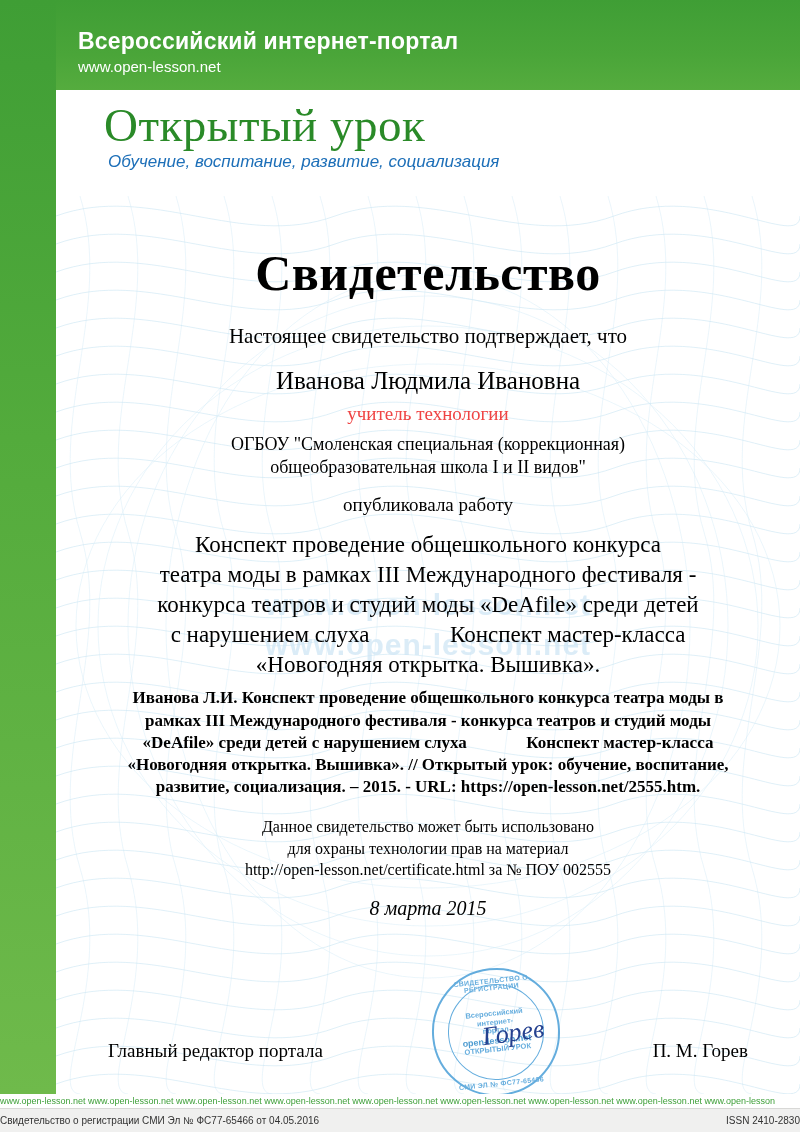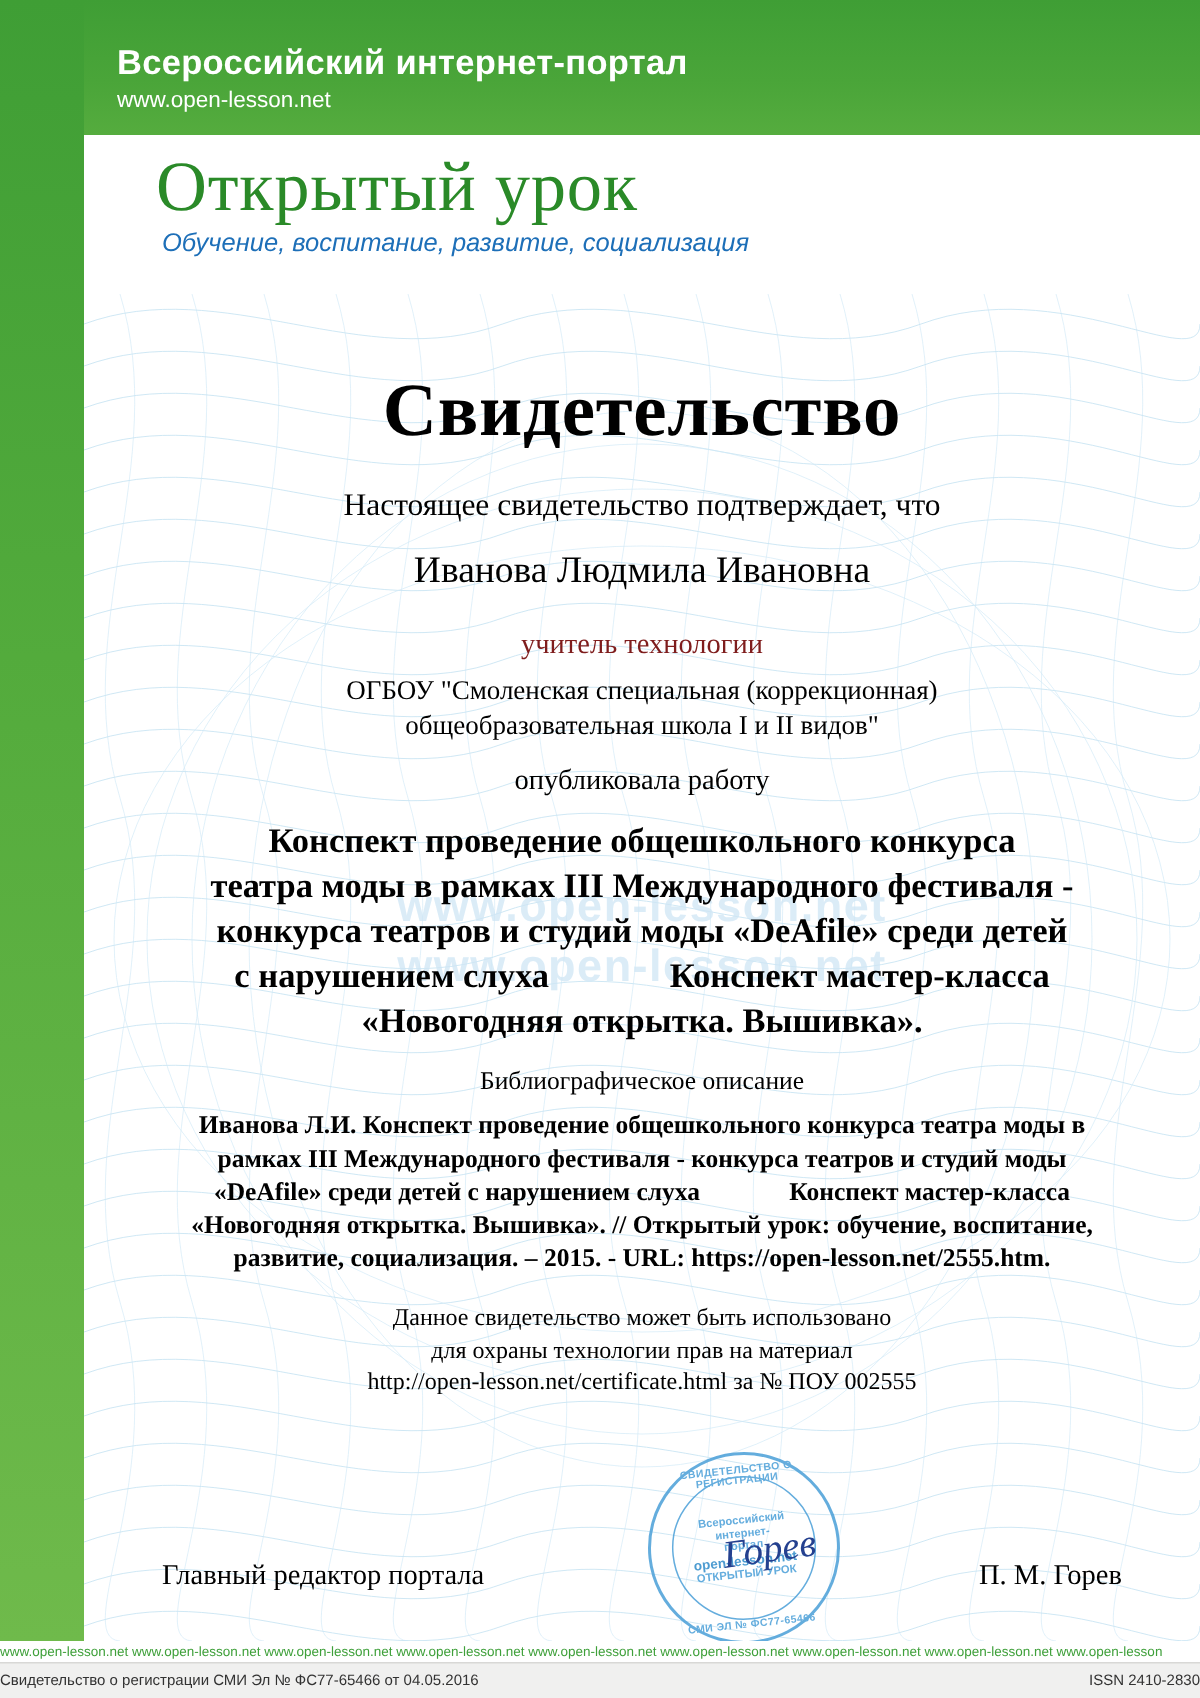--- a/index.html
+++ b/index.html
@@ -120,39 +120,39 @@
     font-size: 21px;
     color: #000;
   }
   .recipient {
     margin-top: 18px;
     font-size: 25px;
     font-weight: normal;
     color: #000;
   }
   .role {
-    margin-top: 24px;
+    margin-top: 8px;
     font-size: 19px;
-    color: #7f1d1d;
+    color: #ef4444;
   }
   .org {
     margin-top: 8px;
     font-size: 18px;
     color: #000;
     line-height: 1.25;
   }
   .published {
     margin-top: 16px;
     font-size: 19px;
     color: #000;
   }
   .work-title {
     margin-top: 14px;
     font-size: 23px;
-    font-weight: bold;
+    font-weight: normal;
     color: #000;
     line-height: 1.3;
     padding: 0 36px;
   }
   .biblio-label {
     margin-top: 16px;
     font-size: 17px;
     color: #000;
   }
   .biblio {
@@ -380,33 +380,33 @@
       <div>общеобразовательная школа I и II видов"</div>
     </div>
     <div class="published">опубликовала работу</div>
     <div class="work-title">
       <div>Конспект проведение общешкольного конкурса</div>
       <div>театра моды в рамках III Международного фестиваля -</div>
       <div>конкурса театров и студий  моды «DeAfile» среди детей</div>
       <div style="white-space:pre">с нарушением слуха              Конспект мастер-класса</div>
       <div>«Новогодняя открытка. Вышивка».</div>
     </div>
-    <div class="biblio-label">Библиографическое описание</div>
     <div class="biblio">
       <div>Иванова Л.И. Конспект проведение общешкольного конкурса театра моды в</div>
       <div>рамках III Международного фестиваля - конкурса театров и студий  моды</div>
       <div style="white-space:pre">«DeAfile» среди детей с нарушением слуха              Конспект мастер-класса</div>
       <div>«Новогодняя открытка. Вышивка». // Открытый урок: обучение, воспитание,</div>
       <div>развитие, социализация. – 2015. - URL: https://open-lesson.net/2555.htm.</div>
     </div>
     <div class="note">
       <div>Данное свидетельство может быть использовано</div>
       <div>для охраны технологии прав на материал</div>
       <div>http://open-lesson.net/certificate.html за № ПОУ 002555</div>
     </div>
+    <div class="date">8 марта 2015</div>
 
     <div class="stamp">
       <div class="inner"></div>
       <div class="arc-top">СВИДЕТЕЛЬСТВО О РЕГИСТРАЦИИ</div>
       <div class="core">
         <div>Всероссийский</div>
         <div>интернет-</div>
         <div>портал</div>
         <div class="brand">open-lesson.net</div>
         <div>ОТКРЫТЫЙ УРОК</div>

